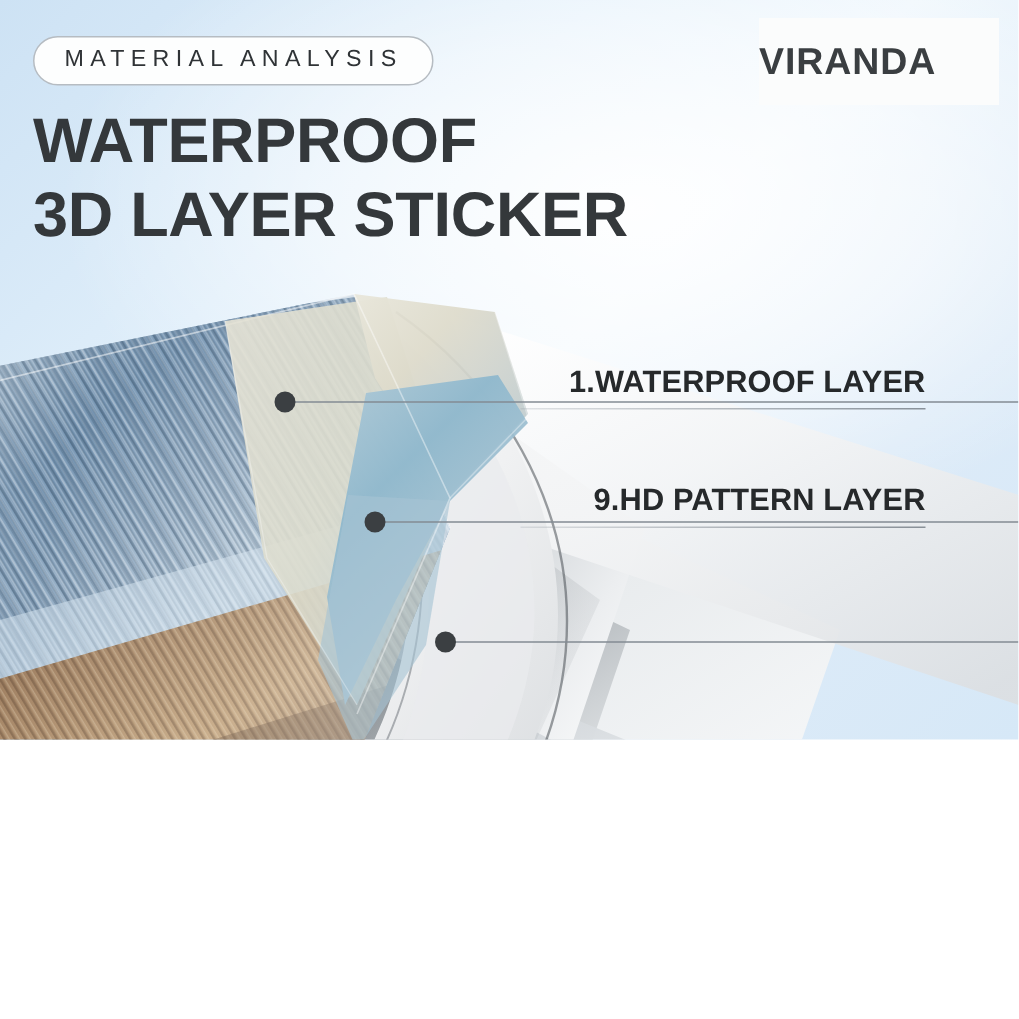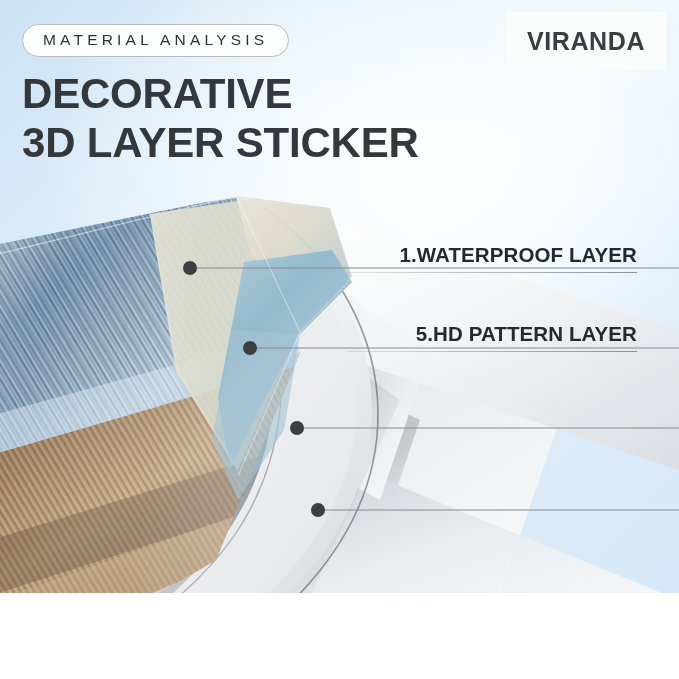--- a/index.html
+++ b/index.html
@@ -3,21 +3,21 @@
 <meta charset="utf-8">
 <style>
   html,body{margin:0;padding:0;}
   body{
     width:679px;height:679px;
     font-family:"Liberation Sans","DejaVu Sans",sans-serif;
     overflow:hidden;
   }
   #page{
     position:relative;
-    width:679px;height:593px;
+    width:679px;height:493px;
     overflow:hidden;
     background:
       radial-gradient(ellipse 78% 62% at 62% 28%, rgba(255,255,255,0.95) 0%, rgba(255,255,255,0.55) 38%, rgba(255,255,255,0) 72%),
       linear-gradient(135deg, #cde2f4 0%, #e2f0fb 34%, #eff7fd 52%, #ddebf8 76%, #d6e8f7 100%);
   }
 
   
   #artwork{position:absolute;left:0;top:0;width:679px;height:679px;}
 
   
@@ -42,34 +42,34 @@
     line-height:1.16;
     letter-spacing:-0.2px;
     white-space:nowrap;
   }
   .title .l2{display:block;}
 
   .logo-box{
     position:absolute;left:506px;top:12px;
     width:160px;height:58px;
     background:#fbfcfc;
-    display:flex;align-items:center;justify-content:center;
+    display:flex;align-items:center;justify-content:flex-start;
   }
   .logo-text{
     font-size:25px;font-weight:700;color:#3a3e41;
     letter-spacing:0.6px;
   }
 
   
   .callout{
     position:absolute;
     right:0;
     width:332px;
     text-align:right;
-    padding-right:42px;
+    padding-right:62px;
     box-sizing:border-box;
   }
   .callout .ctext{
     display:block;
     font-size:20.5px;
     font-weight:700;
     color:#26292b;
     letter-spacing:0.1px;
     white-space:nowrap;
     padding-bottom:5px;
@@ -279,30 +279,30 @@
         <circle cx="250" cy="348" r="7" fill="#3b3f42"></circle>
         <circle cx="297" cy="428" r="7" fill="#3b3f42"></circle>
         <circle cx="318" cy="510" r="7" fill="#3b3f42"></circle>
       </g>
     </g>
   </svg>
 
   <div class="badge">MATERIAL ANALYSIS</div>
 
   <div class="title">
-    <span class="l1">DECORATIVE</span>
+    <span class="l1">WATERPROOF</span>
     <span class="l2">3D LAYER STICKER</span>
   </div>
 
   <div class="logo-box">
     <span class="logo-text">VIRANDA</span>
   </div>
 
   <div class="callout" id="c1">
     <span class="ctext">1.WATERPROOF LAYER</span>
     <span class="crule"></span>
   </div>
   <div class="callout" id="c2">
-    <span class="ctext">5.HD PATTERN LAYER</span>
+    <span class="ctext">9.HD PATTERN LAYER</span>
     <span class="crule"></span>
   </div>
 
 </div>
 
 </body></html>

